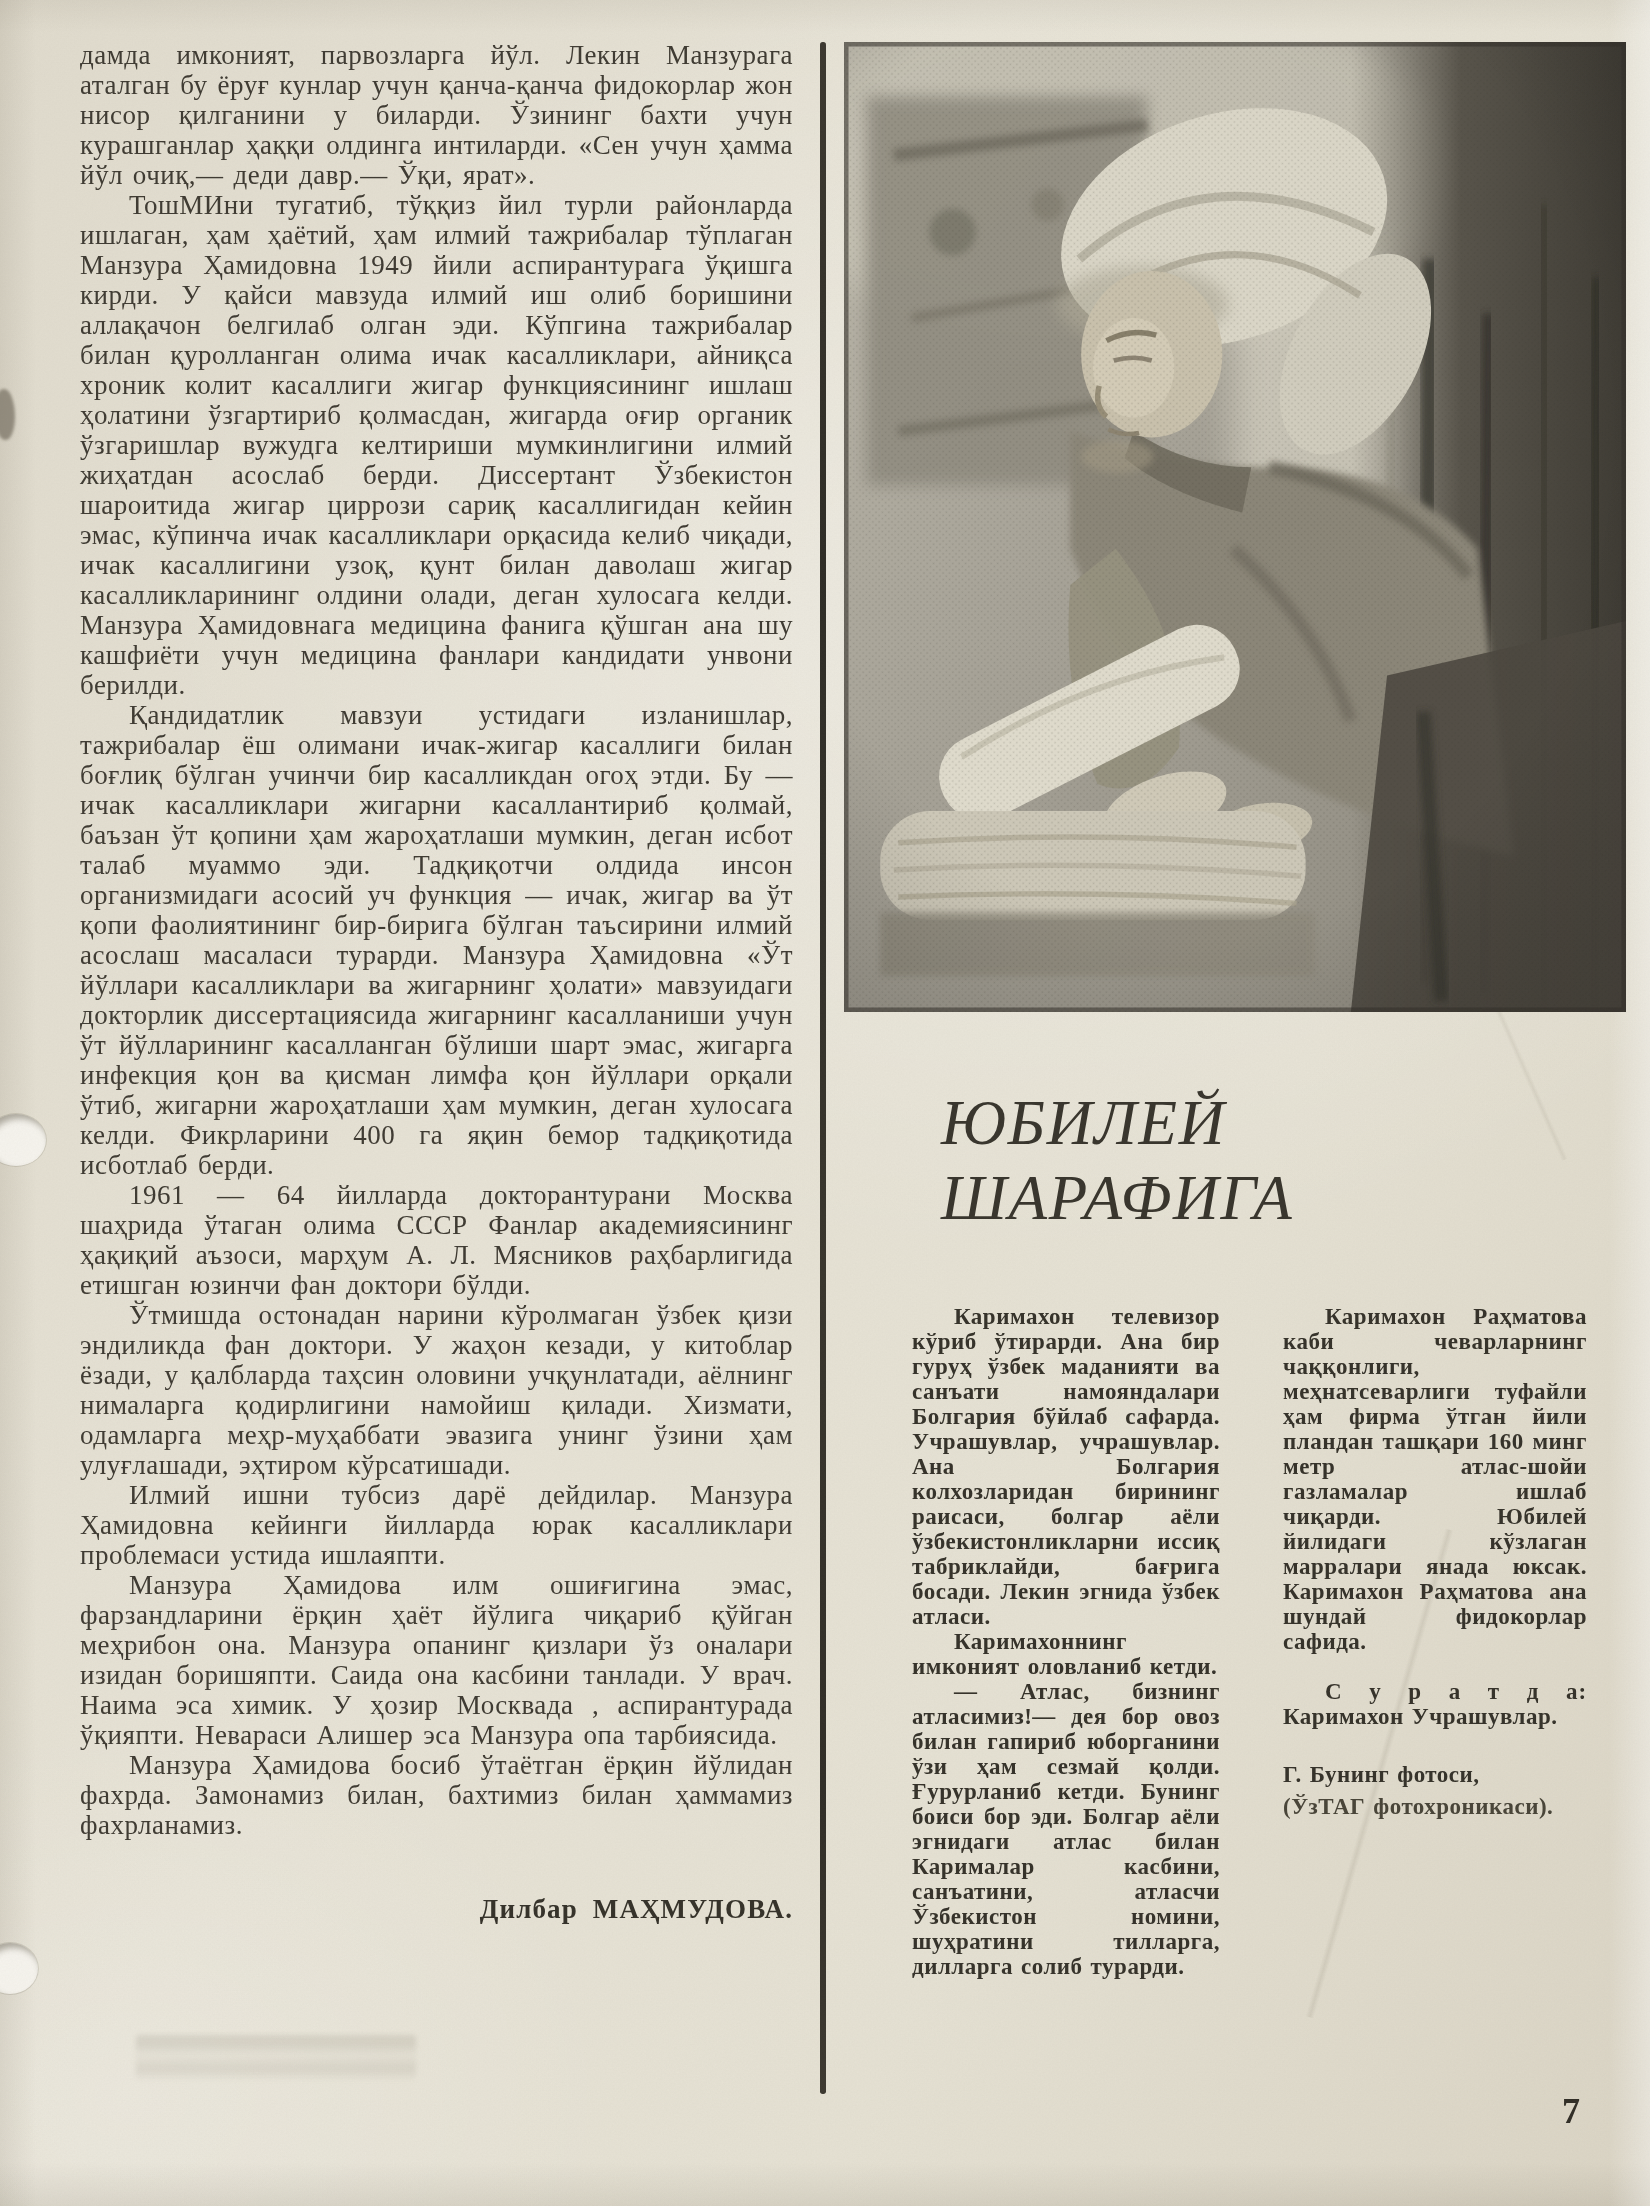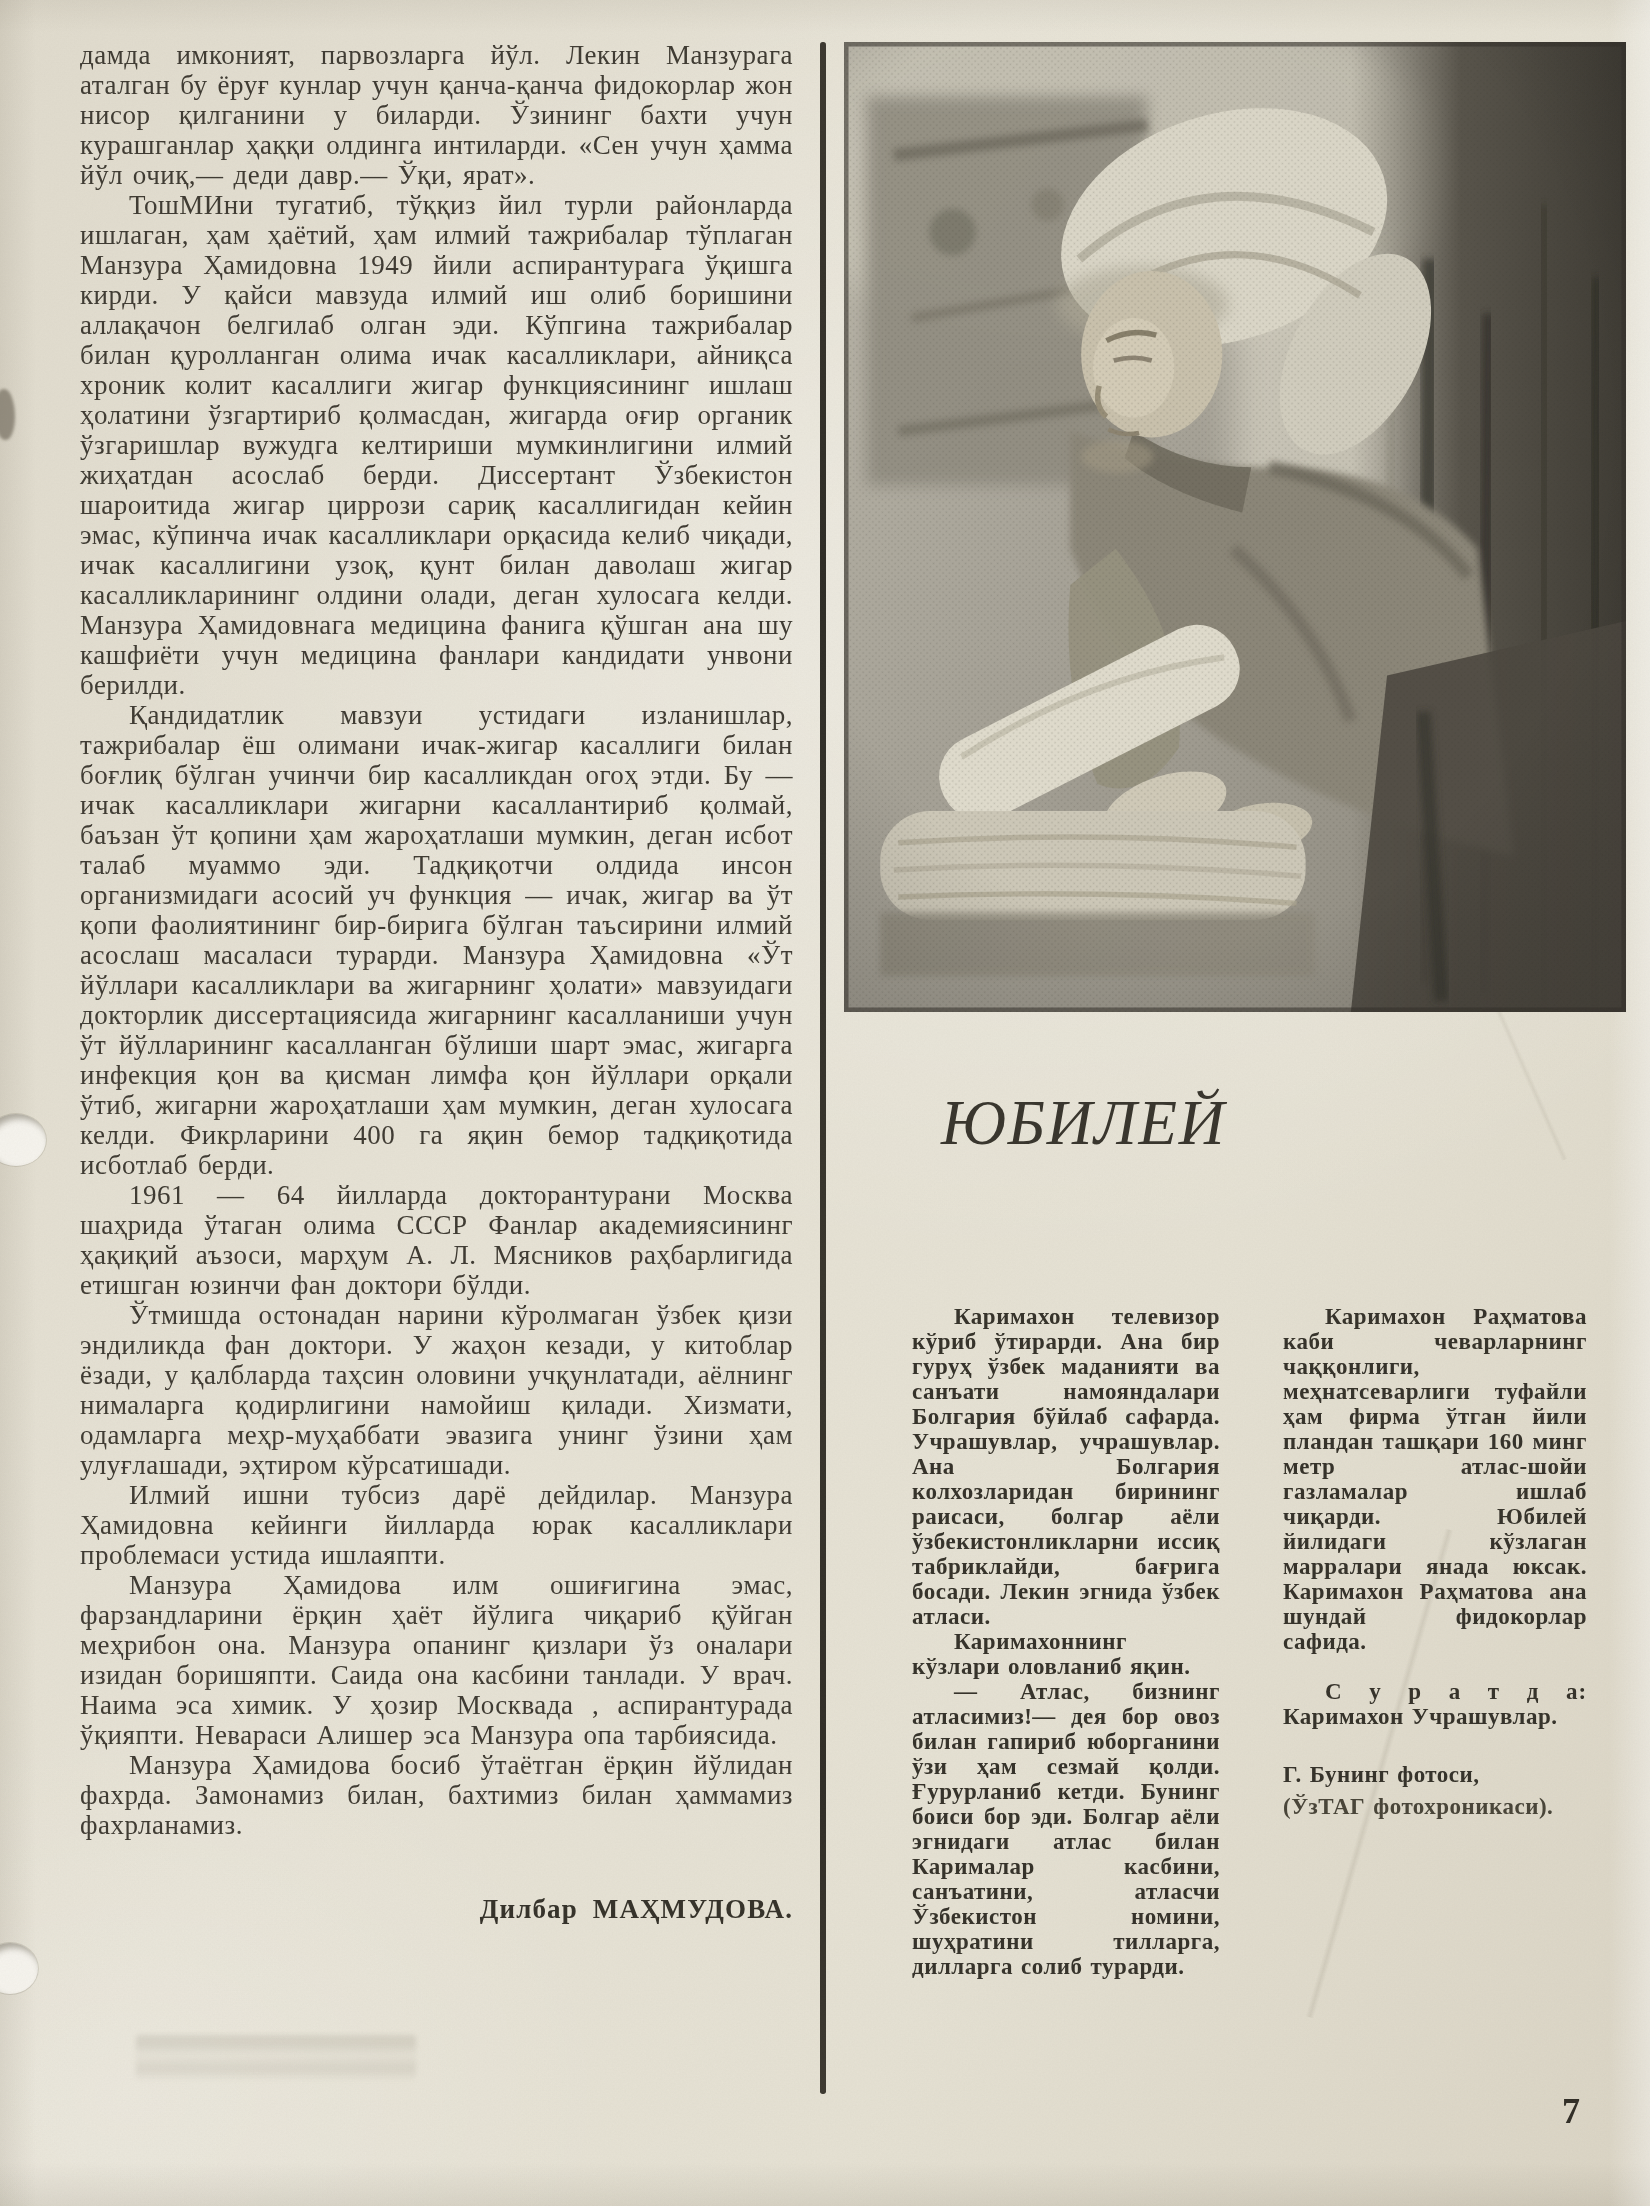--- a/index.html
+++ b/index.html
@@ -212,25 +212,26 @@
       <path d="M640 740 L660 1060" stroke="#33302a" stroke-width="16" filter="url(#b4)" opacity="0.7" fill="none"></path>
 
       <rect width="864" height="1072" fill="url(#ht)"></rect>
       <rect width="864" height="1072" fill="url(#vig)"></rect>
       <rect x="2.5" y="2.5" width="859" height="1067" fill="none" stroke="#2f2c26" stroke-width="5" opacity="0.55"></rect>
     </svg>
   </figure>
 
   <h1 class="feature-title">
     <span class="tline">ЮБИЛЕЙ</span>
+    <span class="tline">ШАРАФИГА</span>
   </h1>
 
   <section class="fcol fcol1">
     <p>Каримахон телевизор кўриб ўтирарди. Ана бир гуруҳ ўзбек маданияти ва санъати намояндалари Болгария бўйлаб сафарда. Учрашувлар, учрашувлар. Ана Болгария колхозларидан бирининг раисаси, болгар аёли ўзбекистонликларни иссиқ табриклайди, бағрига босади. Лекин эгнида ўзбек атласи.</p>
-    <p>Каримахоннинг кўзлари оловланиб яқин.</p>
+    <p>Каримахоннинг имконият оловланиб кетди.</p>
     <p>— Атлас, бизнинг атласимиз!— дея бор овоз билан гапириб юборганини ўзи ҳам сезмай қолди. Ғурурланиб кетди. Бунинг боиси бор эди. Болгар аёли эгнидаги атлас билан Карималар касбини, санъатини, атласчи Ўзбекистон номини, шуҳратини тилларга, дилларга солиб турарди.</p>
   </section>
 
   <section class="fcol fcol2">
     <p>Каримахон Раҳматова каби чеварларнинг чаққонлиги, меҳнатсеварлиги туфайли ҳам фирма ўтган йили пландан ташқари 160 минг метр атлас-шойи газламалар ишлаб чиқарди. Юбилей йилидаги кўзлаган марралари янада юксак. Каримахон Раҳматова ана шундай фидокорлар сафида.</p>
     <p class="caption">
       <span class="clabel">С у р а т д а:</span>
       <span class="cname">Каримахон Учрашувлар.</span>
     </p>
     <p class="credit">Г. Бунинг фотоси,</p>

